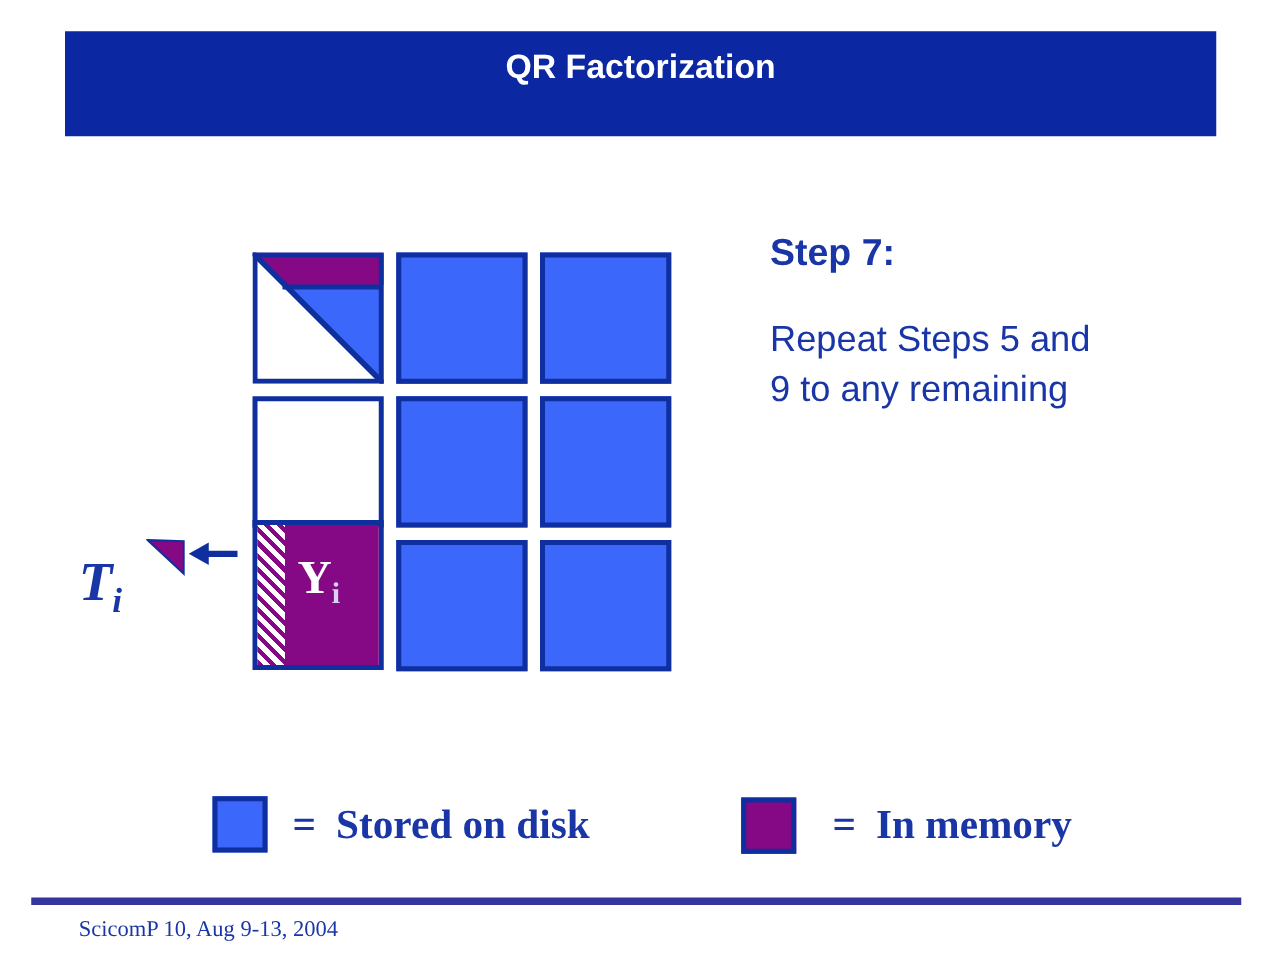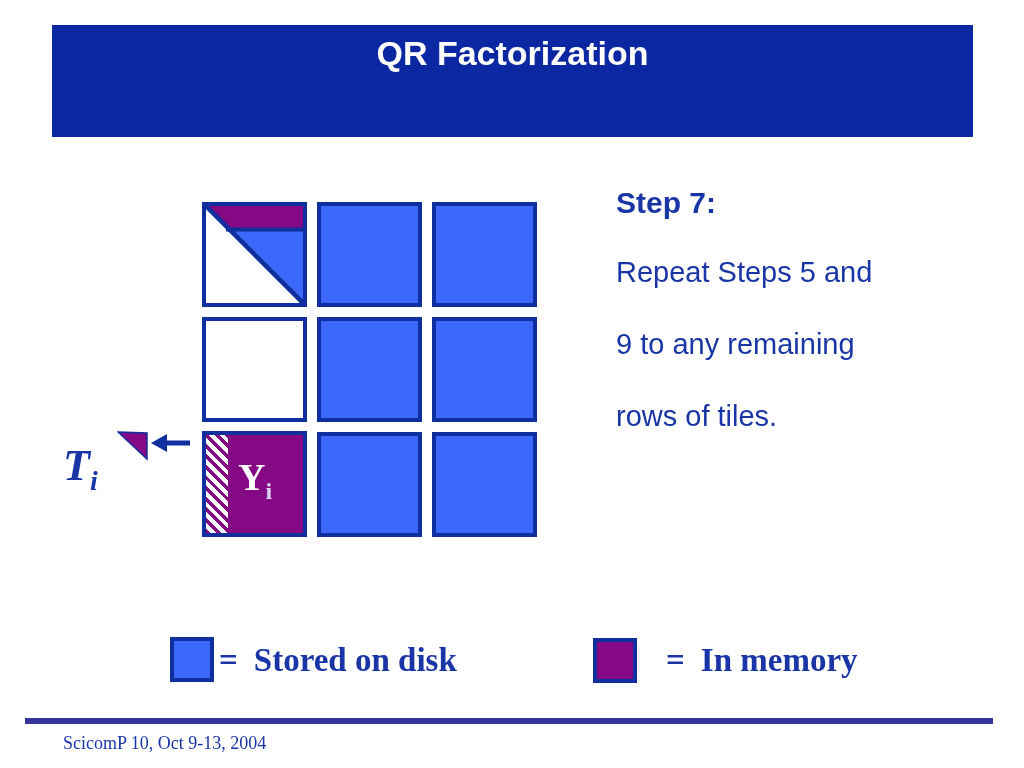--- a/index.html
+++ b/index.html
@@ -2,35 +2,35 @@
 <html style="--bar-blue: #0b27a2; --tile-blue: #3b67fa; --navy: #0f2f9e; --purple: #850885; --text-navy: #1a36a6; --rule-indigo: #35359b;"><head>
 <meta charset="utf-8">
 <style>
   html,body{margin:0;padding:0;}
   body{
     width:1024px;height:768px;position:relative;background:#ffffff;
     font-family:"Liberation Sans", sans-serif;overflow:hidden;
   }
   
   .title-bar{
-    position:absolute;left:52px;top:25px;width:921px;height:112px;
+    position:absolute;left:52px;top:25px;width:921px;height:84px;
     background:var(--bar-blue);color:#ffffff;text-align:center;
-    font-weight:bold;font-size:34px;line-height:45px;padding-top:6px;
+    font-weight:bold;font-size:27px;line-height:45px;padding-top:6px;
     box-sizing:border-box;
   }
   
   .tile{
     position:absolute;width:105px;height:105px;box-sizing:border-box;
     border:4px solid var(--navy);
   }
   .tile.blue{background:var(--tile-blue);}
   .tile.white{background:#ffffff;}
   .tile-svg{position:absolute;width:105px;height:105px;display:block;}
   .tile-row3c1{
-    position:absolute;left:202px;top:431px;width:105px;height:106px;
+    position:absolute;left:202px;top:416px;width:105px;height:120px;
     box-sizing:border-box;border:4px solid var(--navy);display:flex;
   }
   .hatch-strip{
     width:22px;height:100%;
     background:repeating-linear-gradient(45deg, var(--purple) 0 3.5px, #ffffff 3.5px 7.5px);
   }
   .mem-area{flex:1;background:var(--purple);position:relative;}
   .yi-label{
     position:absolute;left:10px;top:22px;color:#ffffff;
     font-family:"Liberation Serif", serif;font-weight:bold;
@@ -42,34 +42,34 @@
     position:absolute;left:63px;top:444px;color:var(--text-navy);
     font-family:"Liberation Serif", serif;font-weight:bold;
     font-size:44px;line-height:1.0;font-style:italic;
   }
   .ti-label sub{font-size:28px;}
   .ti-triangle{position:absolute;left:117px;top:431px;}
   .left-arrow{position:absolute;left:149px;top:430px;}
   
   .step-block{position:absolute;left:616px;top:186px;width:330px;color:var(--text-navy);}
   .step-heading{font-weight:bold;font-size:30px;margin-bottom:32px;}
-  .step-line{font-size:29px;line-height:40px;margin-top:32px;}
+  .step-line{font-size:29px;line-height:40px;}
   
   .legend-swatch{
     position:absolute;width:44px;height:45px;box-sizing:border-box;
     border:4px solid var(--navy);
   }
   .legend-swatch.blue{left:170px;top:637px;background:var(--tile-blue);}
   .legend-swatch.purple{left:593px;top:638px;background:var(--purple);}
   .legend-text{
     position:absolute;top:642px;color:var(--text-navy);
     font-family:"Liberation Serif", serif;font-weight:bold;font-size:33px;
     white-space:nowrap;
   }
-  .legend-text.disk{left:219px;}
+  .legend-text.disk{left:234px;}
   .legend-text.memory{left:666px;}
   .legend-text .eq{display:inline-block;margin-right:16px;}
   
   .footer-rule{
     position:absolute;left:25px;top:718px;width:968px;height:6px;
     background:var(--rule-indigo);
   }
   .footer-text{
     position:absolute;left:63px;top:733px;color:var(--text-navy);
     font-family:"Liberation Serif", serif;font-size:18px;
@@ -114,23 +114,22 @@
 
 <svg class="left-arrow" width="44" height="26" viewBox="0 0 44 26">
   <line x1="16" y1="13" x2="41" y2="13" stroke="#0f2f9e" stroke-width="5"></line>
   <polygon points="2,13 18,4 18,22" fill="#0f2f9e"></polygon>
 </svg>
 
 <div class="step-block">
   <div class="step-heading">Step 7:</div>
   <div class="step-line">Repeat Steps 5 and</div>
   <div class="step-line">9 to any remaining</div>
-  <div class="step-line">rows of tiles.</div>
 </div>
 
 <div class="legend-swatch blue"></div>
 <div class="legend-text disk"><span class="eq">=</span><span>Stored on disk</span></div>
 
 <div class="legend-swatch purple"></div>
 <div class="legend-text memory"><span class="eq">=</span><span>In memory</span></div>
 
 <div class="footer-rule"></div>
-<div class="footer-text">ScicomP 10, Oct 9-13, 2004</div>
+<div class="footer-text">ScicomP 10, Aug 9-13, 2004</div>
 
 </body></html>

